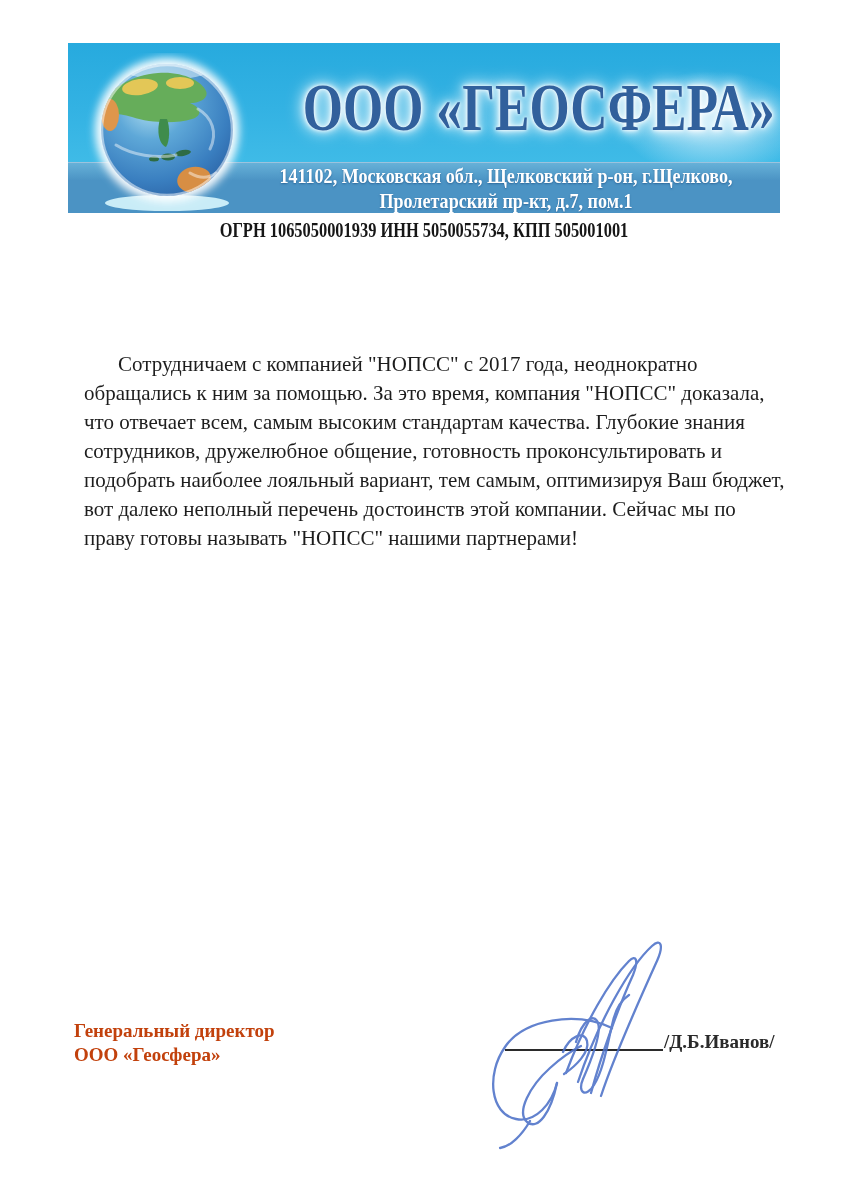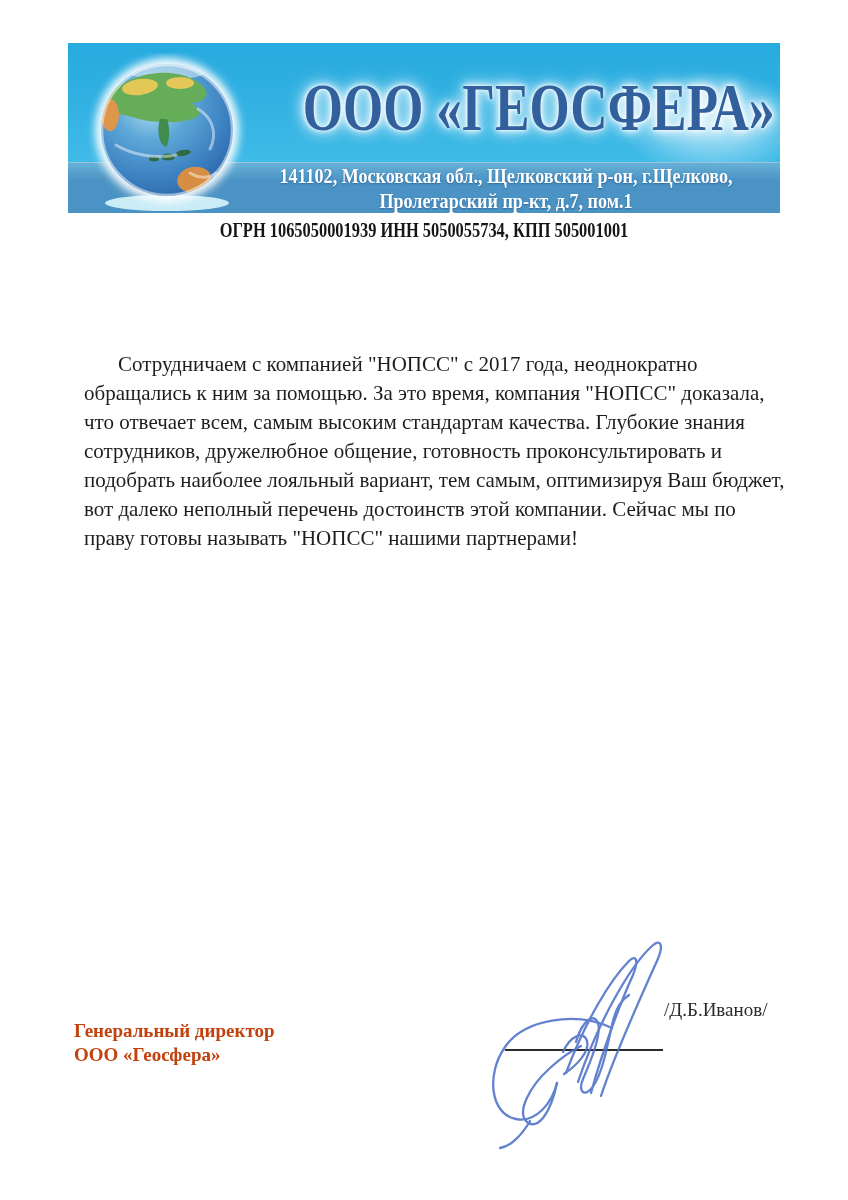--- a/index.html
+++ b/index.html
@@ -36,21 +36,21 @@
     transform:scaleX(0.82);transform-origin:center;
   }
   
   .body-text{position:absolute;left:84px;top:350px;width:730px;color:#1d1d1d;}
   .para{margin:0;font-size:21px;line-height:29px;text-indent:34px;white-space:pre-line;}
   
   .sig-left{position:absolute;left:74px;top:1019px;font-size:19px;font-weight:bold;
     line-height:24px;color:#c2410c;}
   .sig-line{position:absolute;left:505px;top:1049px;width:158px;height:0;
     border-top:2px solid #2b2b2b;}
-  .sig-name{position:absolute;left:664px;top:999px;font-size:19px;font-weight:normal;color:#2a2a2a;}
+  .sig-name{position:absolute;left:664px;top:1031px;font-size:19px;font-weight:bold;color:#2a2a2a;}
   .sig-ink{position:absolute;left:0;top:0;pointer-events:none;}
 </style>
 </head>
 <body>
 
 <div class="page">
 
   <div class="banner">
     <div class="band-top"></div>
     <div class="cloud"></div>

